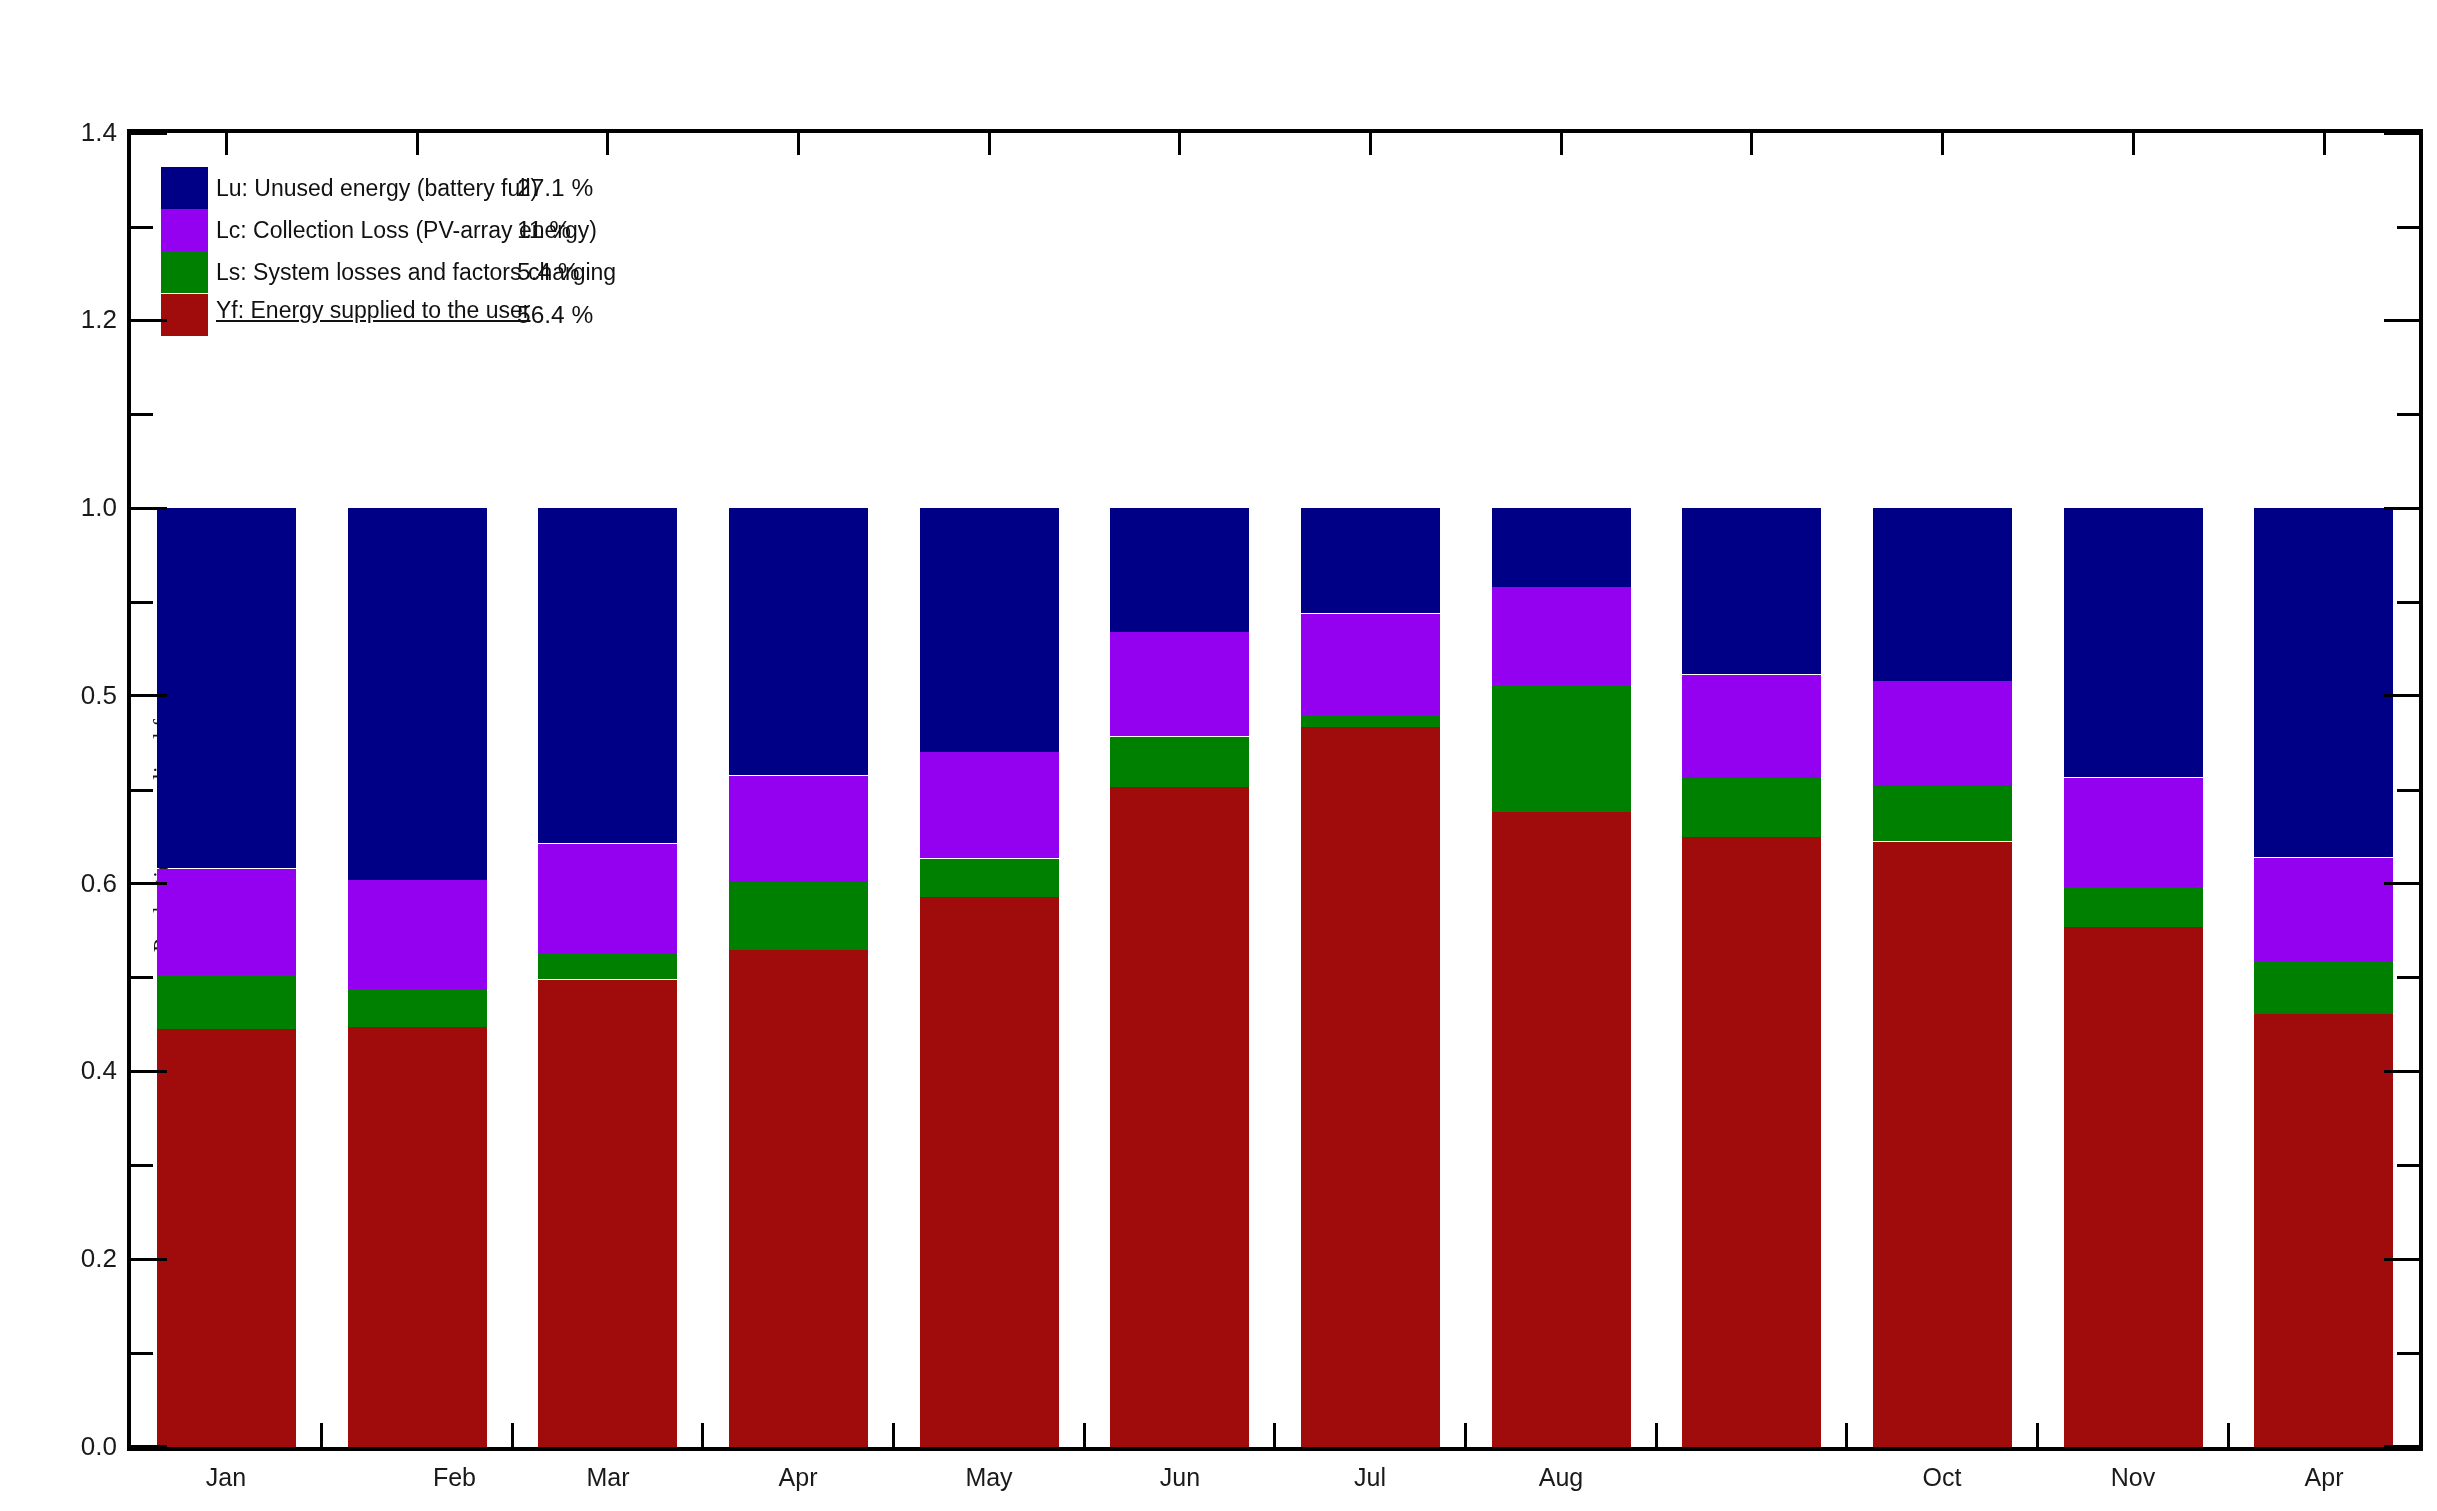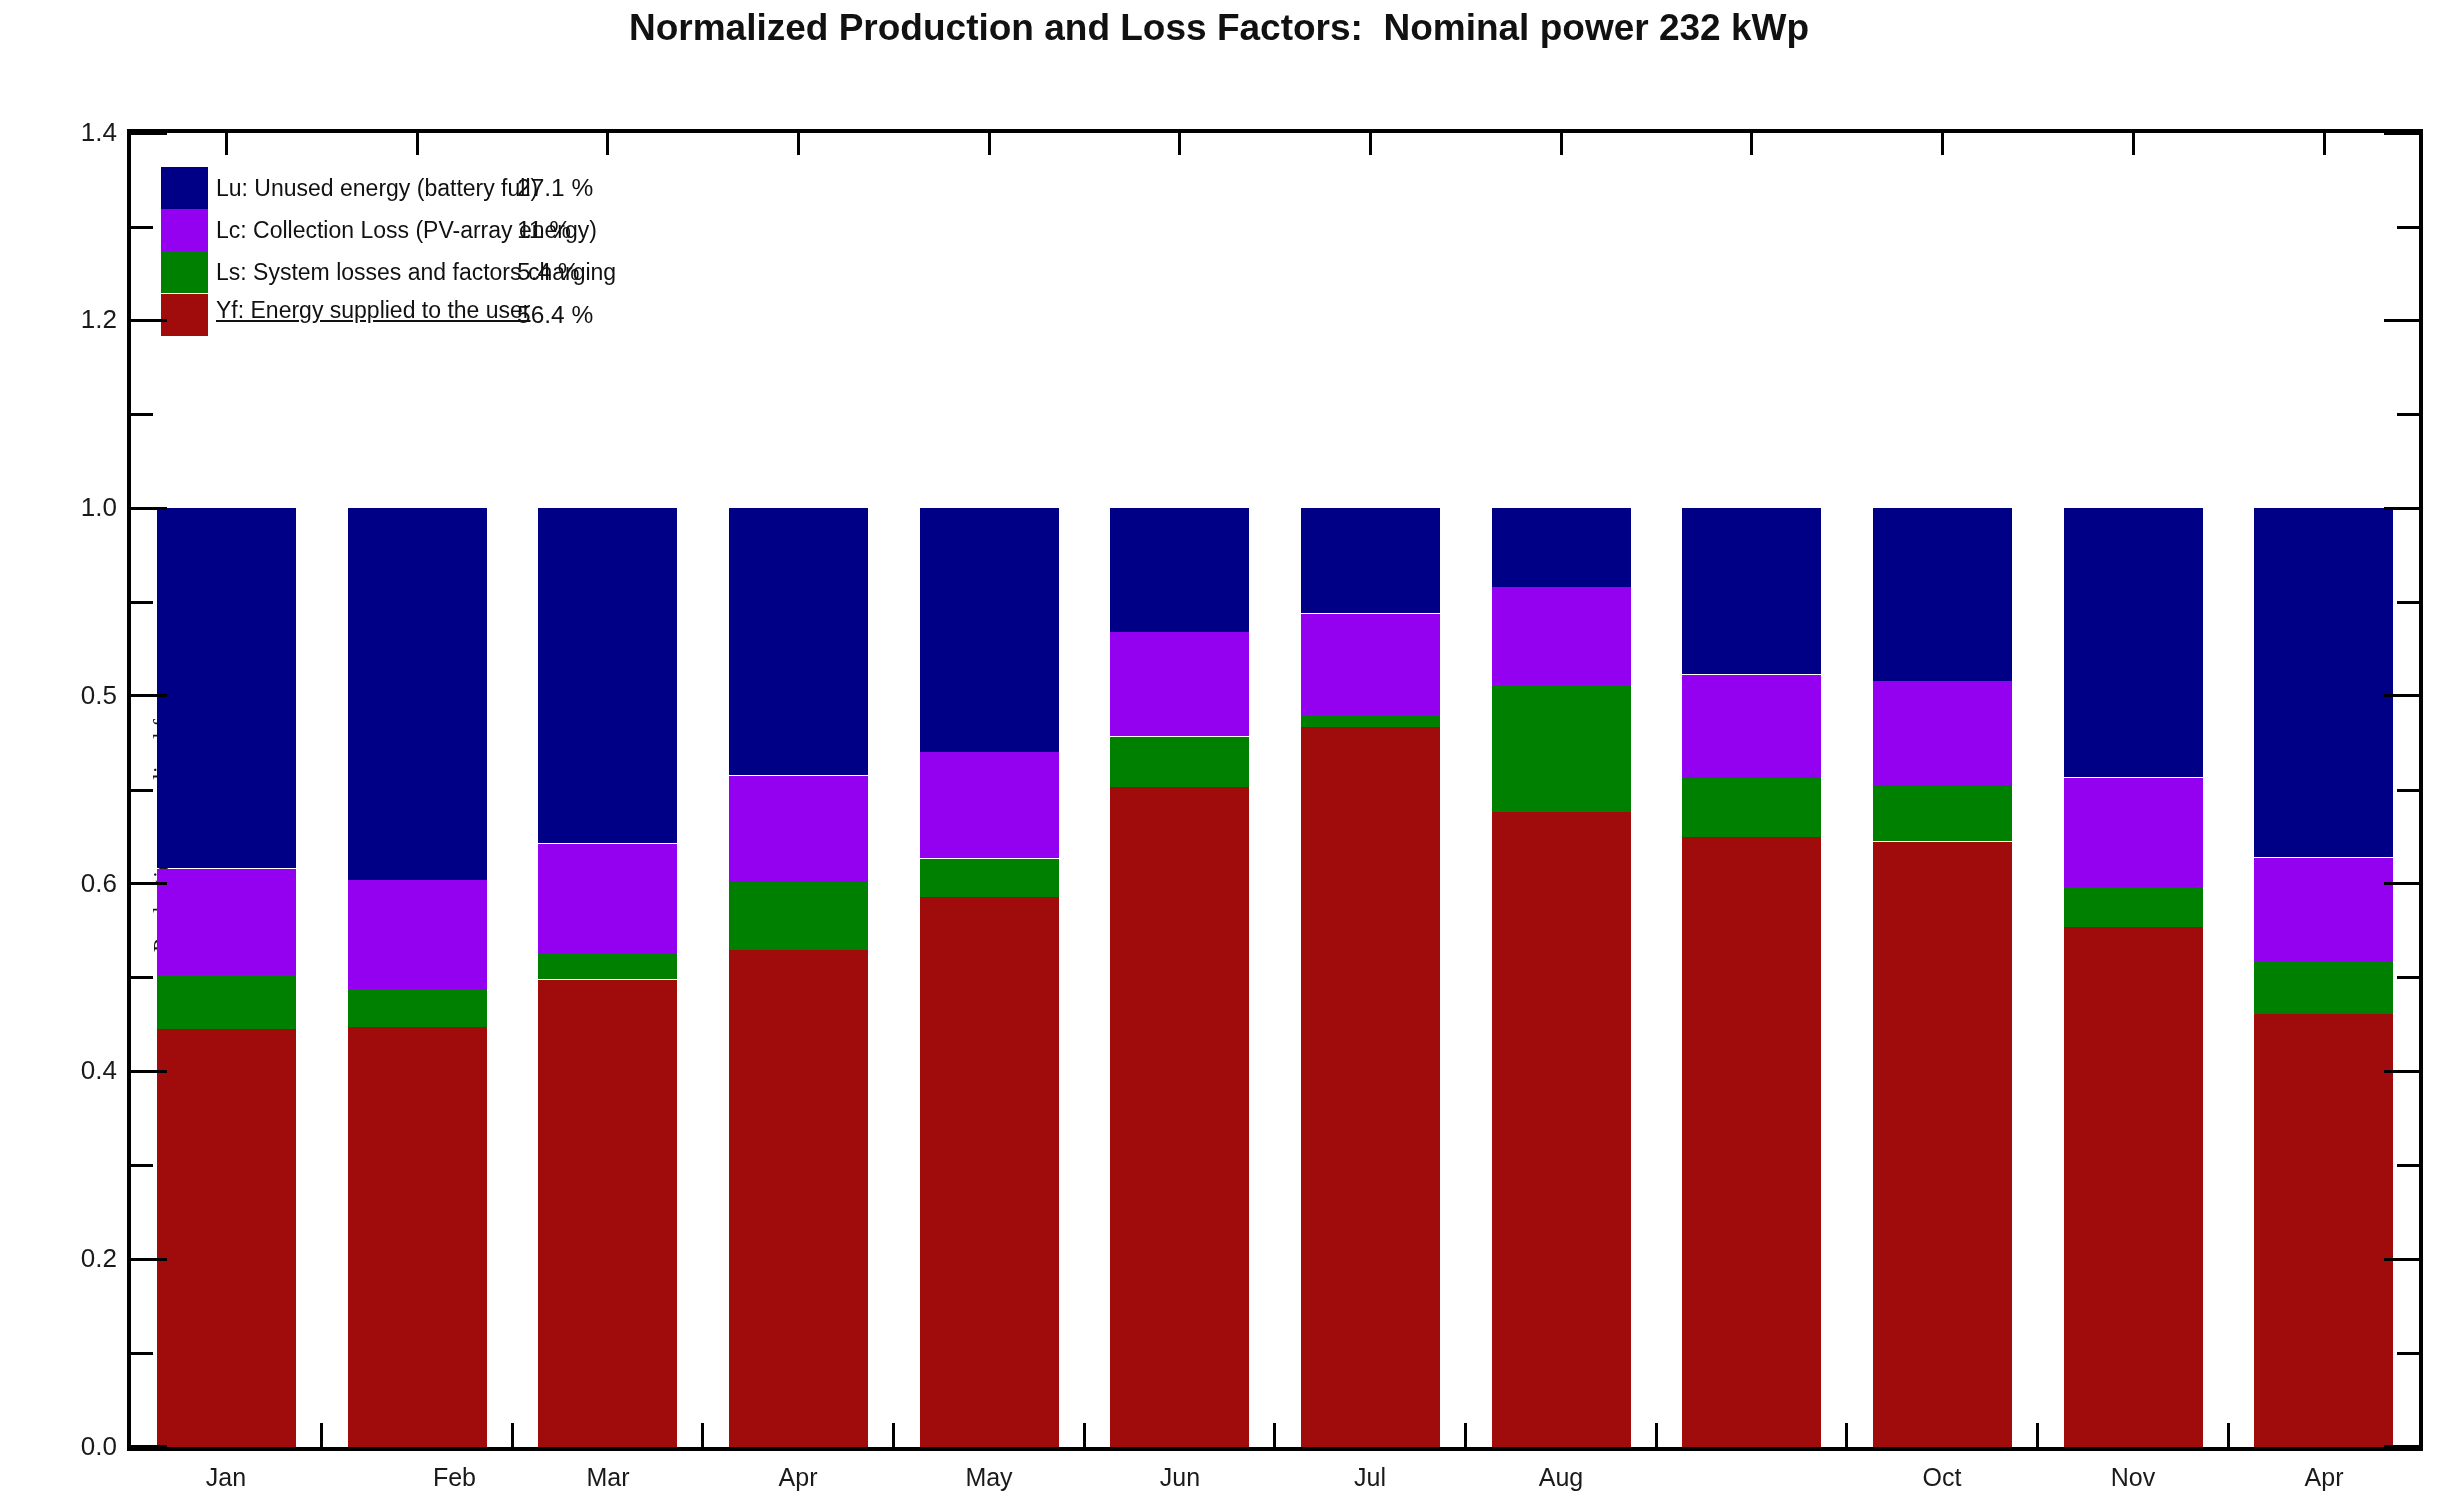--- a/index.html
+++ b/index.html
@@ -15,21 +15,20 @@
      font-family:"Liberation Serif",serif;font-size:24px;color:#1a1a1a;
      transform:rotate(-90deg);transform-origin:center center;}
   .legend-swatch{position:absolute;left:30px;width:47px;height:42px;}
   .legend-label{position:absolute;left:85px;height:42px;line-height:42px;font-size:23px;color:#111;white-space:nowrap;}
   .legend-value{position:absolute;left:386px;height:42px;line-height:42px;font-size:24.5px;color:#111;white-space:nowrap;}
 </style>
 </head>
 <body>
 
 <div id="stage">
-  <div id="chart-title">Normalized Production and Loss Factors:  Nominal power 232 kWp</div>
 
   <div id="plot-frame"></div>
 
   <div id="plot-content">
     <div id="y-axis-label">Production normalized factors</div>
     <div id="legend">
         <div class="legend-swatch" style="top: 34px; background: rgb(0, 0, 135);"></div>
         <div class="legend-label" style="top: 34px;">Lu: Unused energy (battery full)</div>
         <div class="legend-value" style="top: 34px;">27.1 %</div>
         <div class="legend-swatch" style="top: 76px; background: rgb(148, 0, 240);"></div>

